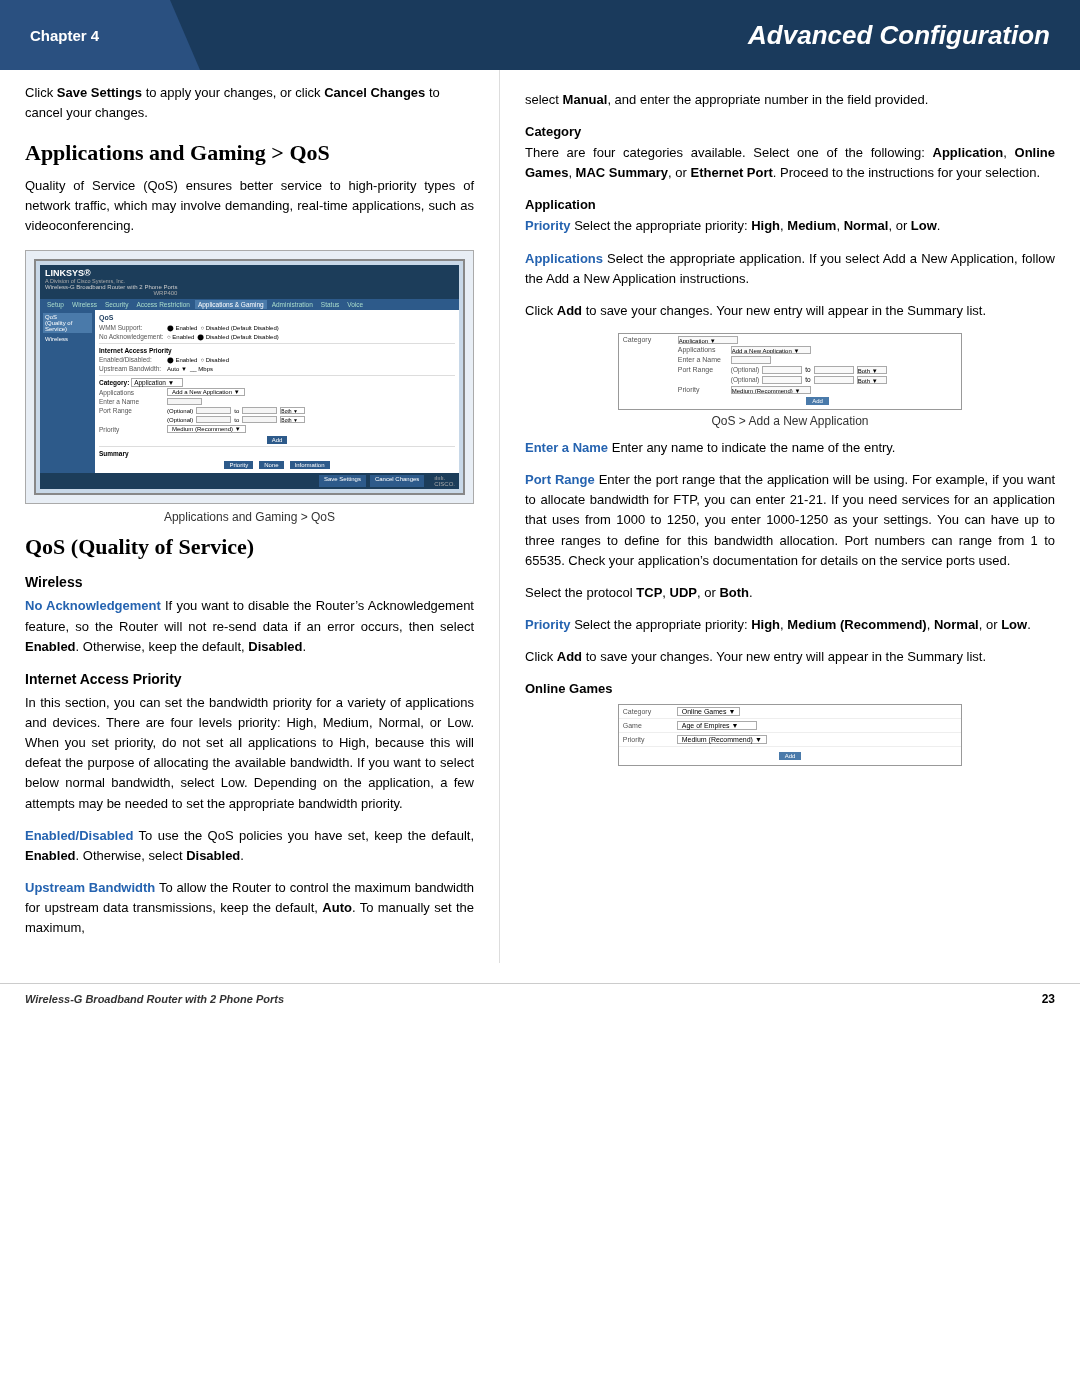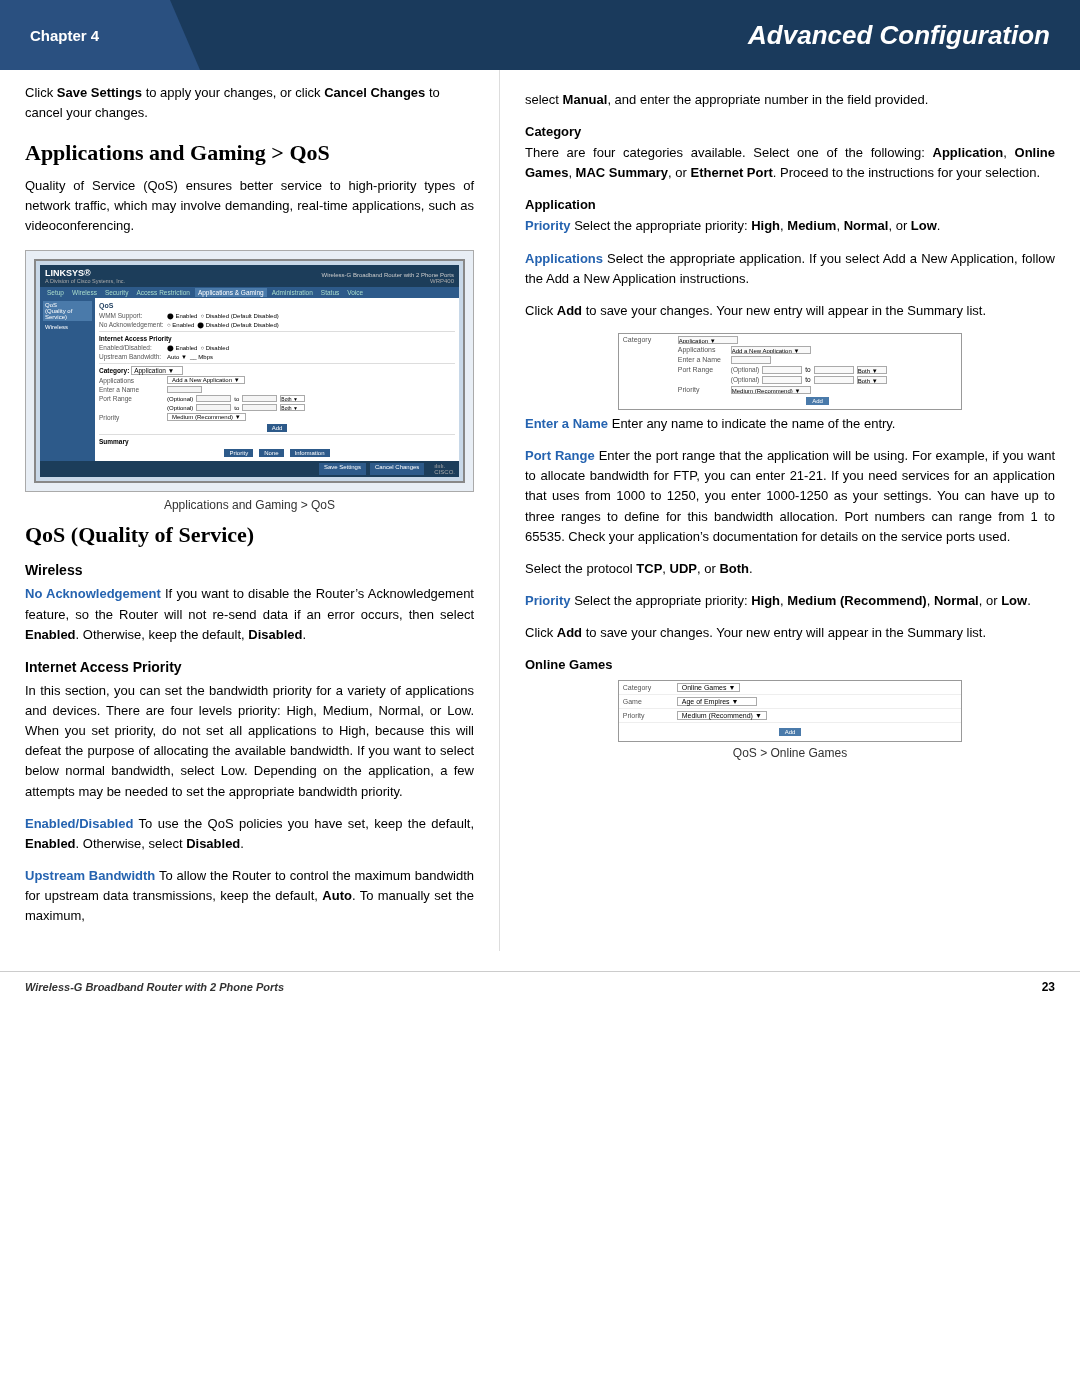--- a/index.html
+++ b/index.html
@@ -142,22 +142,23 @@
       background: #c8d8e8;
       border: 2px solid #888;
       padding: 4px;
       margin: 0;
     }
 
     .mini-header-bar {
       display: flex;
       background: #1c3d5a;
       padding: 3px 5px;
-      align-items: flex-end;
+      align-items: flex-start;
       justify-content: space-between;
+      flex-direction: column;
     }
     .mini-logo { color: #fff; font-weight: bold; font-size: 9px; }
 
     .mini-nav {
       display: flex;
       background: #2d5a8a;
       padding: 1px 4px;
       gap: 2px;
     }
     .mini-nav-item {
@@ -515,20 +516,21 @@
           <div class="qos-field-row">
             <span class="qos-field-label">Priority</span>
             <span class="qos-select-sm" style="width:80px;">Medium (Recommend) ▼</span>
           </div>
           <div style="text-align:center;margin-top:3px;">
             <span class="qos-add-btn">Add</span>
           </div>
         </div>
       </div>
     </div>
+    <div class="screenshot-caption">QoS &gt; Add a New Application</div>
 
     <p class="body-text">
       <span class="colored-term">Enter a Name</span><span>  Enter any name to indicate the name of the entry.</span>
     </p>
 
     <p class="body-text">
       <span class="colored-term">Port Range</span><span>  Enter the port range that the application will be using. For example, if you want to allocate bandwidth for FTP, you can enter 21-21. If you need services for an application that uses from 1000 to 1250, you enter 1000-1250 as your settings. You can have up to three ranges to define for this bandwidth allocation. Port numbers can range from 1 to 65535. Check your application’s documentation for details on the service ports used.</span>
     </p>
 
     <p class="body-text">
@@ -555,21 +557,20 @@
         <span style="border:1px solid #aaa;padding:0 4px;background:#fff;font-size:7px;min-width:80px;">Age of Empires ▼</span>
       </div>
       <div class="online-row">
         <span class="online-label">Priority</span>
         <span style="border:1px solid #aaa;padding:0 4px;background:#fff;font-size:7px;min-width:80px;">Medium (Recommend) ▼</span>
       </div>
       <div style="text-align:center;padding:3px;">
         <span class="qos-add-btn">Add</span>
       </div>
     </div>
-    <div class="screenshot-caption">QoS &gt; Online Games</div>
 
   </div>
 </div>
 
 <div class="page-footer">
   <div class="footer-product">Wireless-G Broadband Router with 2 Phone Ports</div>
   <div class="footer-page">23</div>
 </div>
 
 </body></html>

